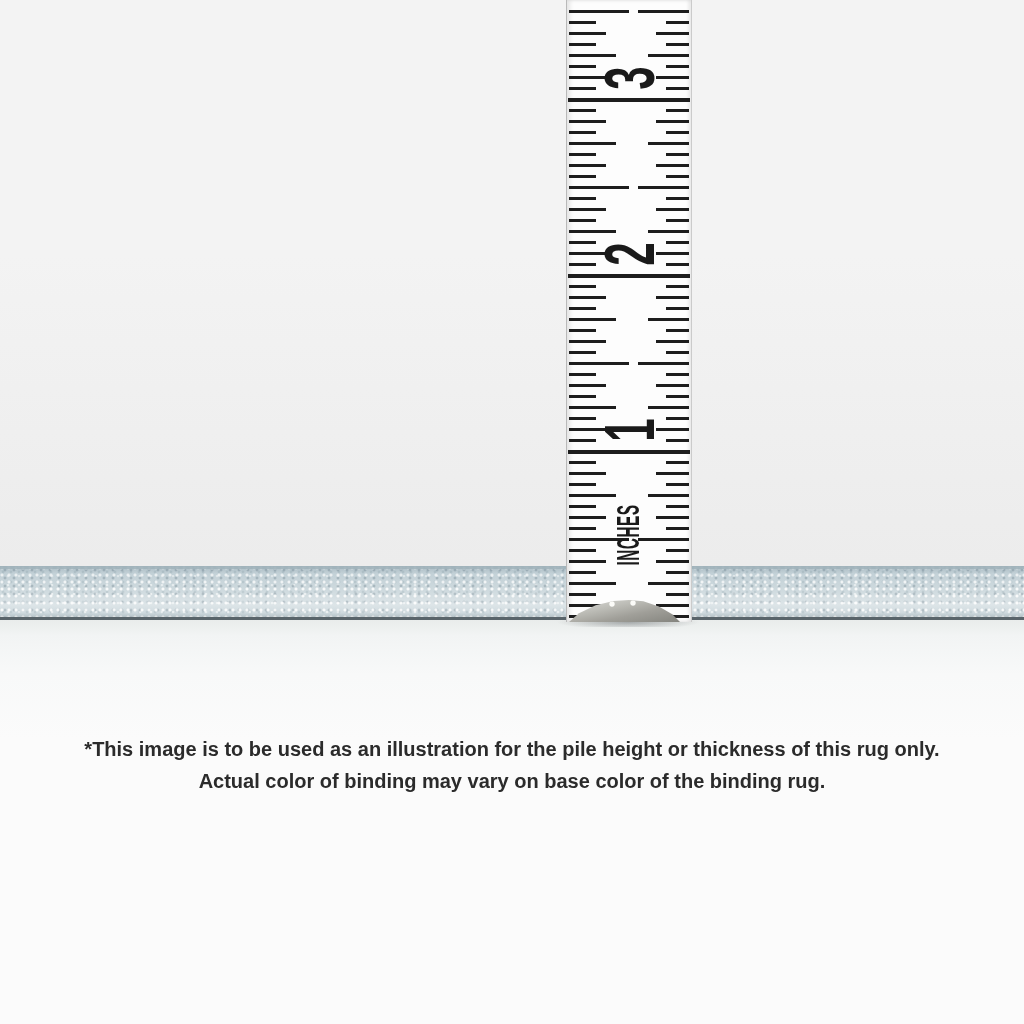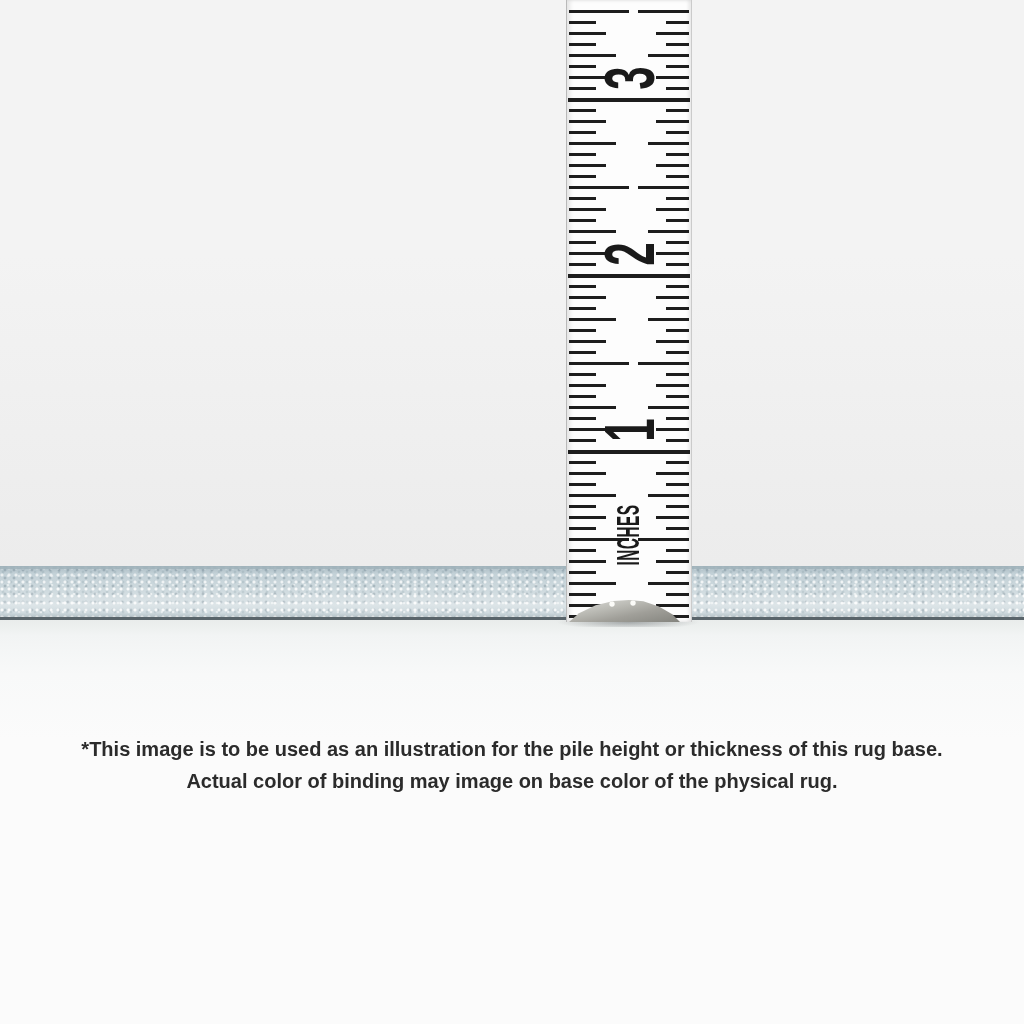--- a/index.html
+++ b/index.html
@@ -237,16 +237,16 @@
         </div>
       </div>
     <div class="inches-wrap">
       <span>INCHES</span>
     </div>
   </div>
 
   <div class="hook"></div>
 
   <div class="caption">
-    <div>*This image is to be used as an illustration for the pile height or thickness of this rug base.</div>
-    <div>Actual color of binding may image on base color of the physical rug.</div>
+    <div>*This image is to be used as an illustration for the pile height or thickness of this rug only.</div>
+    <div>Actual color of binding may vary on base color of the binding rug.</div>
   </div>
 </div>
 
 </body></html>

